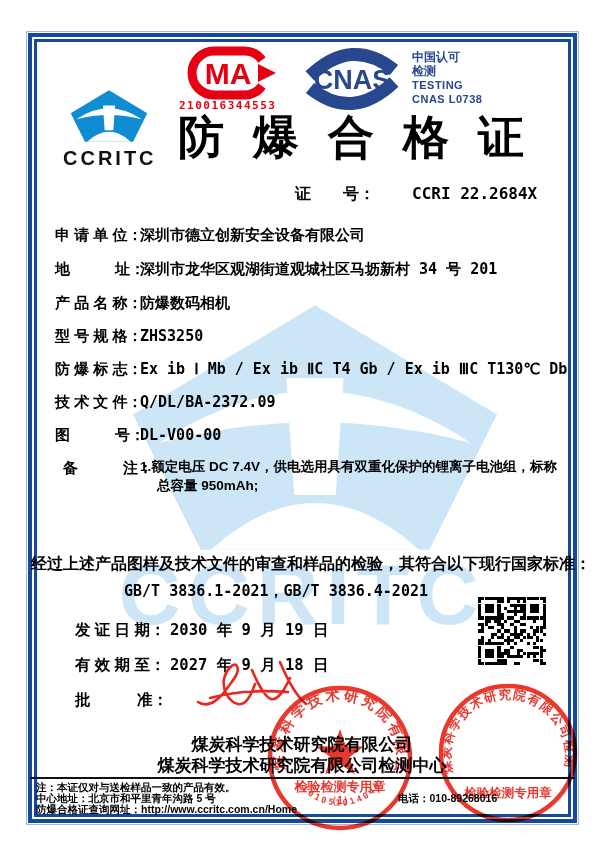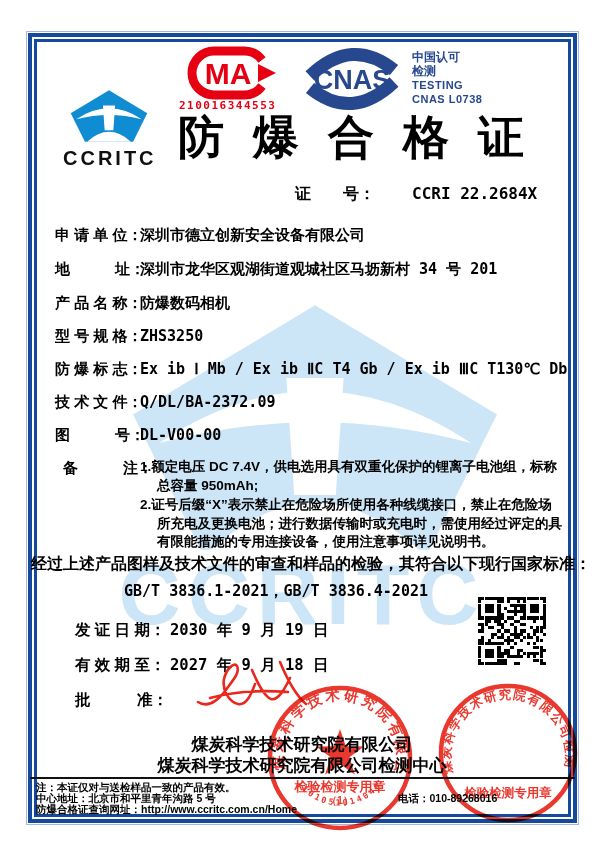--- a/index.html
+++ b/index.html
@@ -111,21 +111,20 @@
 
   <span class="abs lbl" style="left:55px;top:393px;" data-name="field-tech-doc-label">技 术 文 件：</span>
   <span class="abs val" style="left:140px;top:393px;" data-name="field-tech-doc-value">Q/DL/BA-2372.09</span>
 
   <span class="abs lbl" style="left:55px;top:426px;" data-name="field-drawing-no-label">图　　　号：</span>
   <span class="abs val" style="left:140px;top:426px;" data-name="field-drawing-no-value">DL-V00-00</span>
 
   <span class="abs lbl" style="left:55px;top:459px;margin-left:8px;" data-name="field-remarks-label">备　　　注：</span>
   <div class="abs" style="left:140px;top:458px;width:424px;" data-name="field-remarks-value">
     <p class="remark-item" data-name="remark-item-1">1.额定电压 DC 7.4V，供电选用具有双重化保护的锂离子电池组，标称总容量 950mAh;</p>
-    <p class="remark-item" data-name="remark-item-2">2.证号后缀“X”表示禁止在危险场所使用各种线缆接口，禁止在危险场所充电及更换电池；进行数据传输时或充电时，需使用经过评定的具有限能措施的专用连接设备，使用注意事项详见说明书。</p>
   </div>
 
   <div class="abs statement" style="left:31px;top:554px;" data-name="conformity-statement">经过上述产品图样及技术文件的审查和样品的检验，其符合以下现行国家标准：</div>
   <div class="abs standards" style="left:0;top:582px;width:552px;text-align:center;" data-name="standards-list">GB/T 3836.1-2021，GB/T 3836.4-2021</div>
 
   <span class="abs lbl" style="left:75px;top:620px;font-size:15.5px;" data-name="issue-date-label">发 证 日 期：</span>
   <span class="abs val" style="left:170px;top:620px;font-size:15.5px;" data-name="issue-date-value">2030 年 9 月 19 日</span>
 
   <span class="abs lbl" style="left:75px;top:655px;font-size:15.5px;" data-name="expiry-date-label">有 效 期 至：</span>
   <span class="abs val" style="left:170px;top:655px;font-size:15.5px;" data-name="expiry-date-value">2027 年 9 月 18 日</span>

